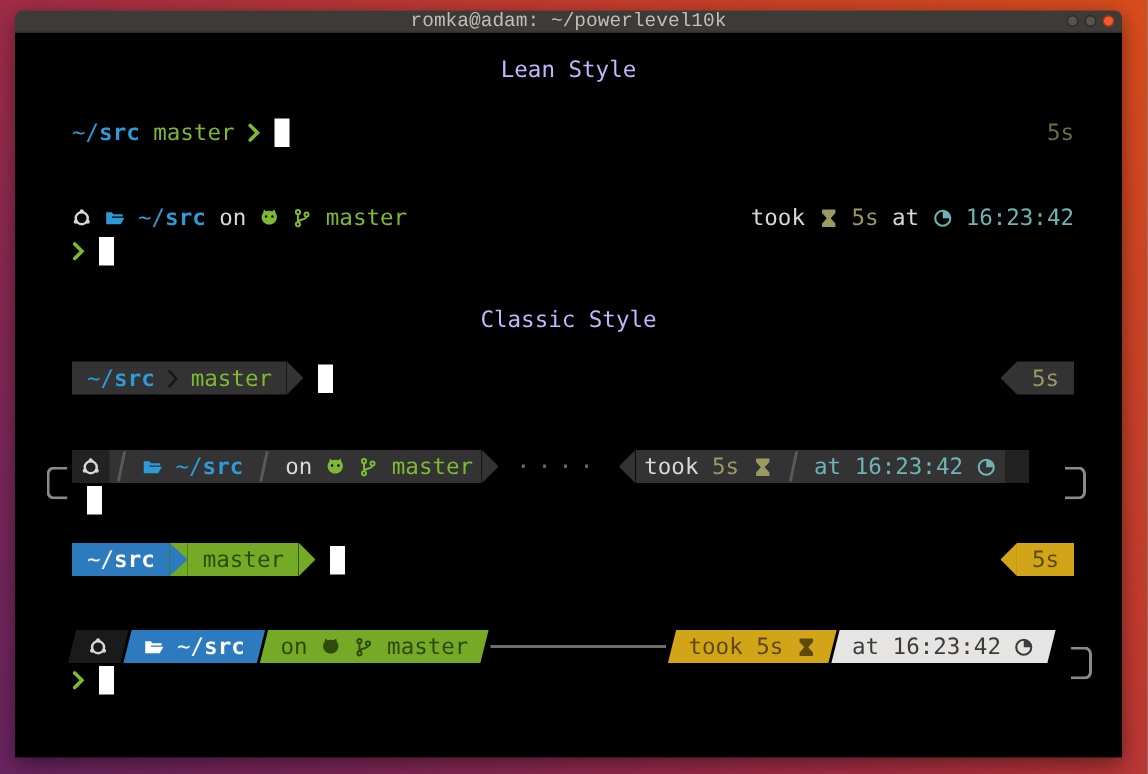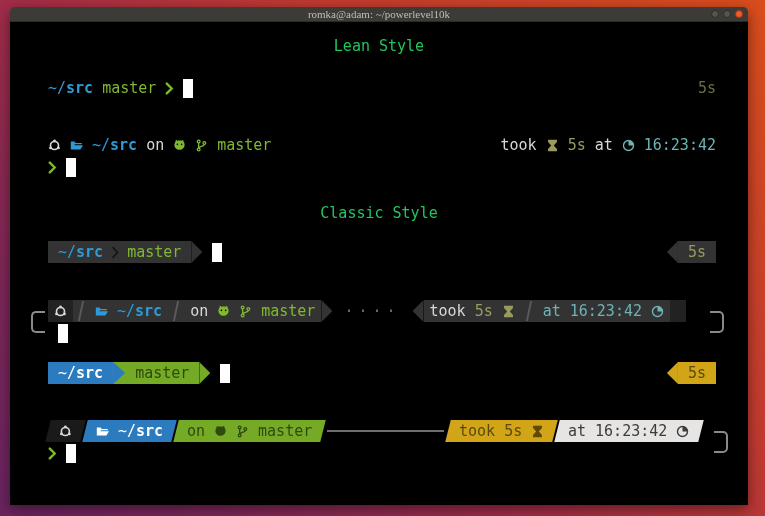--- a/index.html
+++ b/index.html
@@ -5,27 +5,27 @@
   html,body{margin:0;padding:0;width:765px;height:516px;overflow:hidden;}
   .desktop{
     position:relative;width:765px;height:516px;
     background:linear-gradient(225deg,#d84d1c 0%,#c03a30 35%,#a02c48 60%,#7c2758 82%,#692460 100%);
     font-family:"DejaVu Sans Mono","Liberation Mono",monospace;
   }
   .window{position:absolute;left:10px;top:7px;width:738px;height:498px;border-radius:6px 6px 0 0;
     box-shadow:0 4px 14px rgba(0,0,0,.45);}
   .titlebar{height:14px;background:#3c3b37;border-radius:5px 5px 0 0;display:flex;align-items:center;
     justify-content:center;position:relative;border-bottom:1px solid #2a2a27;}
-  .titlebar .title{font-family:Liberation Serif, serif;font-size:11px;color:#c2beb6;line-height:14px;}
+  .titlebar .title{font-family:Liberation Mono, monospace;font-size:13px;color:#c2beb6;line-height:14px;}
   .winbtns{position:absolute;right:5px;top:0;height:14px;display:flex;align-items:center;gap:4px;}
   .wbtn{width:8px;height:8px;border-radius:50%;background:#56544e;border:1px solid #2e2d2a;box-sizing:border-box;}
   .wbtn.close{background:#f05b2d;border-color:#a33511;}
   .terminal{background:#000;height:483px;position:relative;font-size:15px;color:#d8d8d8;}
 
-  .thead{padding-top:0;text-align:center;height:20px;line-height:20px;color:#22c55e;}
+  .thead{padding-top:0;text-align:center;height:20px;line-height:20px;color:#c4b5fd;}
   .thead.first{padding-top:14px;}
   .tline{display:flex;align-items:center;height:22px;padding-left:38px;padding-right:32px;position:relative;}
   .spacer{flex:1;}
   .mr{margin-right:9px;}
   .b{font-weight:bold;}
   .c-blue{color:#2e9bd8;}
   .c-green{color:#7fb832;}
   .c-olive{color:#9a9a60;}
   .c-olive-dim{color:#6d6d44;}
   .c-cyan{color:#6fb3b4;}

